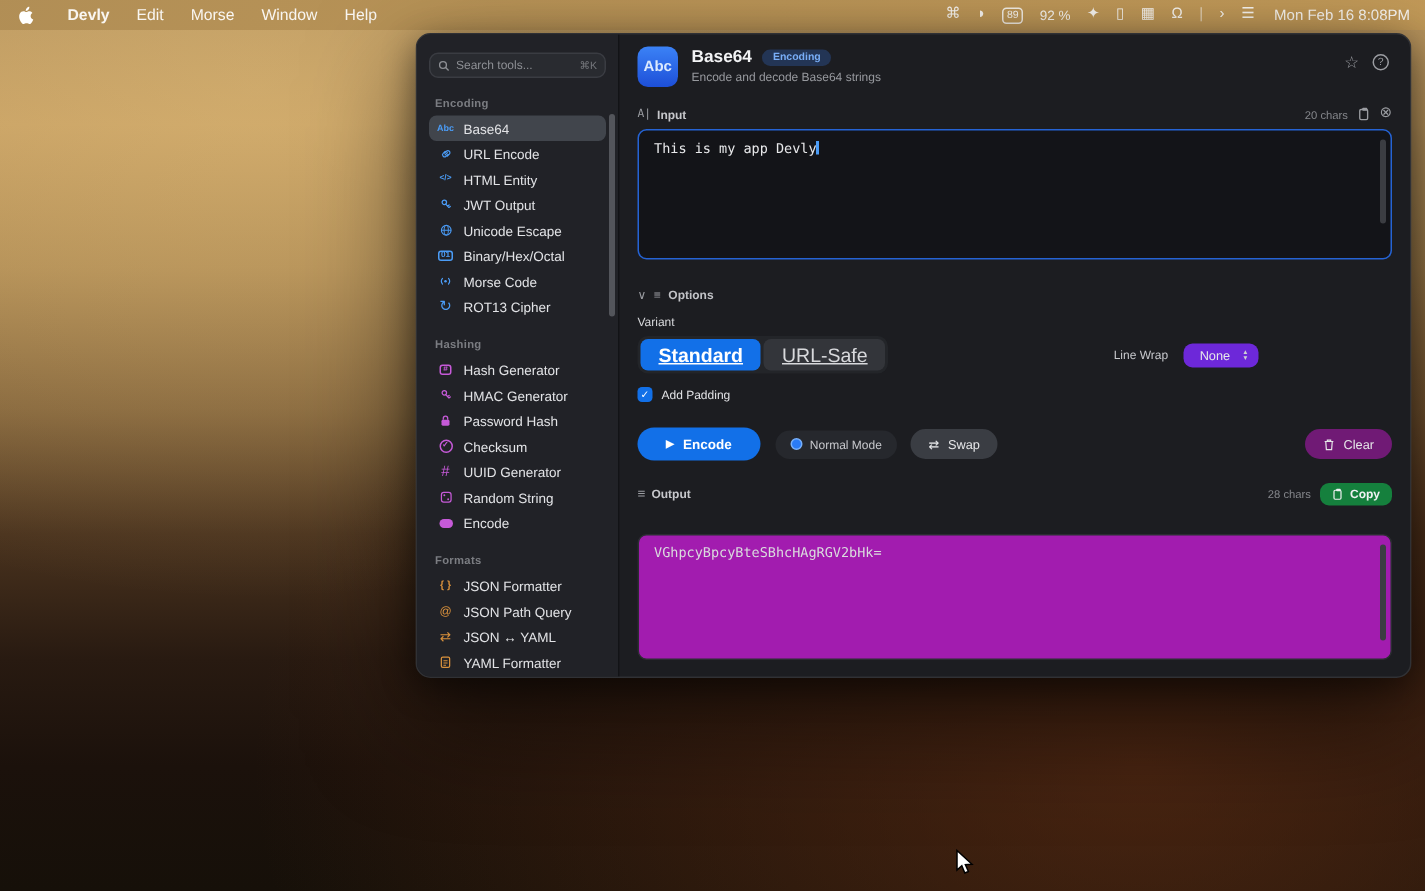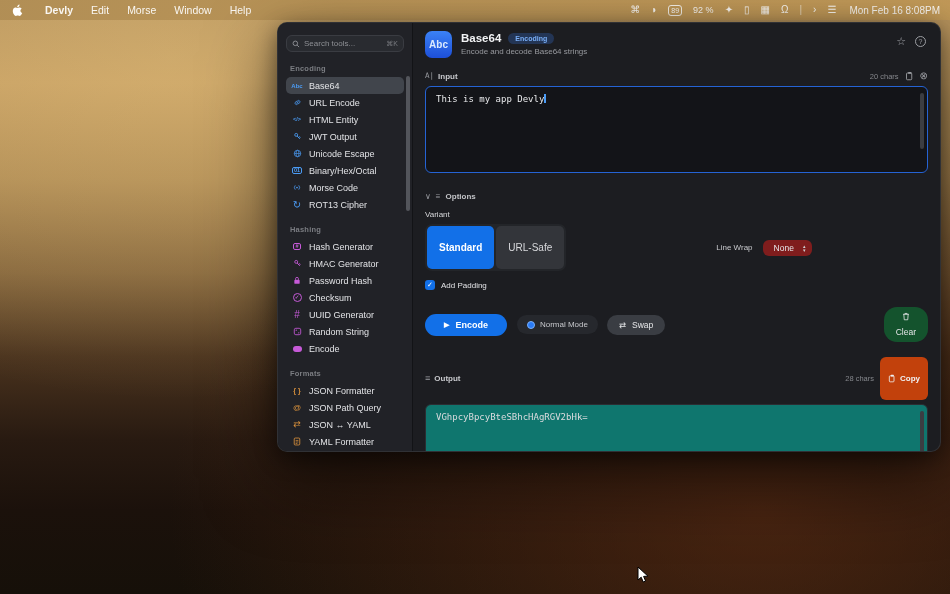--- a/index.html
+++ b/index.html
@@ -100,44 +100,44 @@
   }
   .caret { display:inline-block; width:1.5px; height:9px; background:#4b9cf6; vertical-align:-1px; }
   .scroll-thumb { position:absolute; right:3px; width:4px; border-radius:2px; background:#3b3d42; }
 
   .opt-row { display:flex; align-items:center; gap:5px; margin-top:19px; color:#9b9da2; }
   .opt-row .lab { font-size:8px; color:#c2c3c7; font-weight:bold; }
   .opt-ico { font-size:8px; }
   .variant-lab { font-size:8px; color:#d6d7da; margin-top:9px; }
   .ctl-row { display:flex; align-items:center; margin-top:5px; }
   .seg { display:inline-flex; background:#232529; border-radius:7px; padding:2px; gap:2px; }
-  .seg .opt { font-size:10px; padding:16px 12px; border-radius:5px; color:#d8d9dc; background:#33353a; }
+  .seg .opt { font-size:13px; padding:3px 12px; border-radius:5px; color:#d8d9dc; background:#33353a;text-decoration:underline; }
   .seg .opt.on { background:#1270e8; color:#fff; font-weight:bold; }
   .lw-group { display:flex; align-items:center; gap:10px; margin-left:150px; }
   .lw-lab { font-size:8px; color:#c7c8cc; }
-  .select { display:flex; align-items:center; gap:9px; background:#7f1d1d; border-radius:6px; padding:3px 7px 3px 11px; }
+  .select { display:flex; align-items:center; gap:9px; background:#6d28d9; border-radius:6px; padding:3px 7px 3px 11px; }
   .select .val { font-size:8.5px; color:#e6e7e9; }
   .stepper { display:flex; flex-direction:column; font-size:5px; line-height:4px; color:#cfd0d3; }
   .chk-row { display:flex; align-items:center; gap:6px; margin-top:9px; }
   .chk { width:10px; height:10px; border-radius:3px; background:#1270e8; color:#fff; font-size:7px; display:flex; align-items:center; justify-content:center; }
   .chk-lab { font-size:8px; color:#e2e3e6; }
 
   .btn-row { display:flex; align-items:center; margin-top:17px; }
   .btn { display:inline-flex; align-items:center; gap:6px; border-radius:13px; font-size:9px; }
   .btn-encode { background:#1270e8; color:#fff; font-weight:bold; padding:6px 19px; }
   .btn-encode .play { font-size:7px; }
   .mode-pill { display:inline-flex; align-items:center; gap:5px; background:#26282d; border-radius:12px; padding:5px 10px; font-size:8px; color:#c7c8cc; margin-left:10px; }
   .bdot { width:8px; height:8px; border-radius:50%; background:#2a7bf6; border:1.5px solid #78b0fa; }
   .btn-swap { background:#3a3d43; color:#e6e7e9; padding:5px 12px; margin-left:9px; font-size:8.5px; }
-  .btn-clear { background:#14532d; color:#e6e7e9; padding:5px 12px; margin-left:auto; font-size:8.5px;flex-direction:column; }
+  .btn-clear { background:#701a75; color:#e6e7e9; padding:5px 12px; margin-left:auto; font-size:8.5px; }
 
   .out-row { margin-top:15px; }
-  .copy-btn { display:inline-flex; align-items:center; gap:4px; background:#c2410c; color:#f0f1f3; border-radius:6px; padding:17px 8px; font-size:8px; font-weight:bold; }
+  .copy-btn { display:inline-flex; align-items:center; gap:4px; background:#15803d; color:#f0f1f3; border-radius:6px; padding:3px 8px; font-size:8px; font-weight:bold; }
   .outputbox {
-    margin-top:4px; height:56px; background:#0f766e;
+    margin-top:19px; height:84px; background:#a21caf;
     border:1px solid #2b2d32; border-radius:6px; padding:7px 10px;
     font-size:9px; color:#dadbde; position:relative;
   }
 
   .cursor { position:absolute; left:637px; top:566px; }
 </style>
 </head>
 <body>
 
 <div class="menubar">

